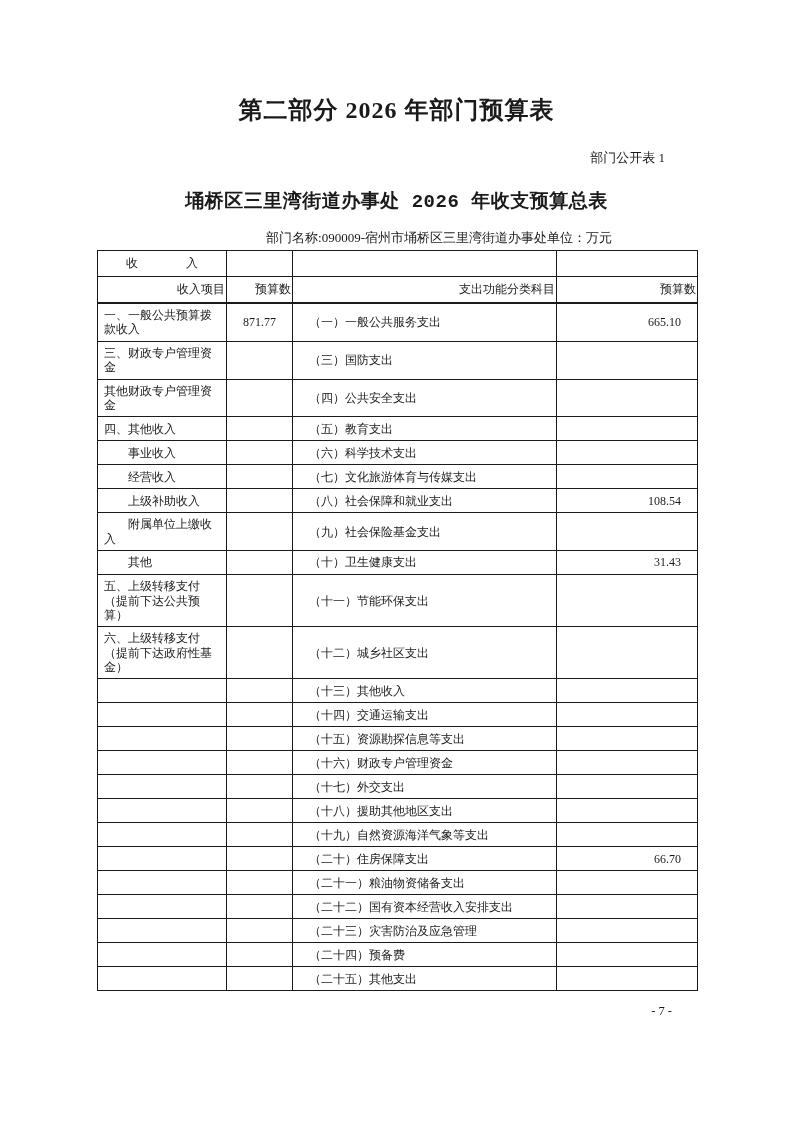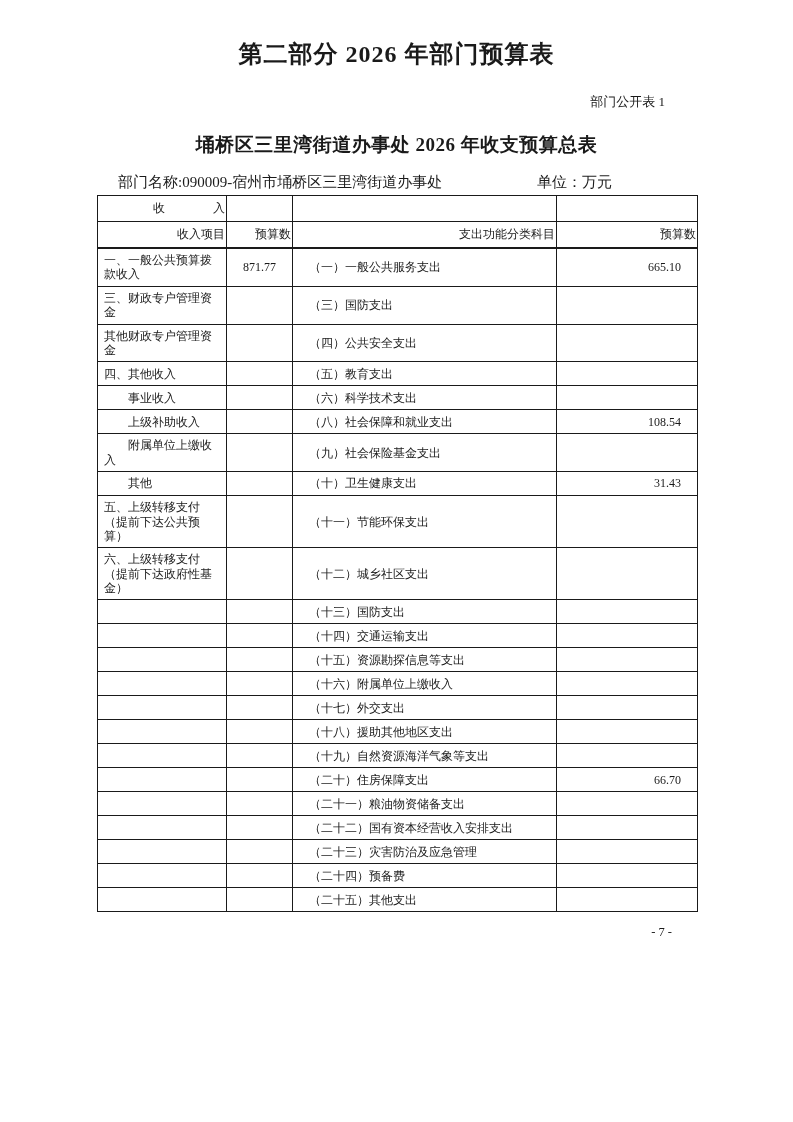--- a/index.html
+++ b/index.html
@@ -6,59 +6,58 @@
   .page {
     position:relative;
     width:793px; height:1122px;
     margin:0 auto;
     background:#ffffff;
     color:#1a1a1a;
     font-family:"Liberation Serif","DejaVu Serif",serif;
     overflow:hidden;
   }
   .part-title {
-    margin:0; padding-top:38px;
+    margin:0; padding-top:94px;
     text-align:center;
     font-size:24px; font-weight:700;
     letter-spacing:1px;
   }
   .table-label {
     margin:23px 128px 0 0;
     text-align:right;
     font-size:13px;
   }
   .doc-title {
     margin:21px 0 0 0;
     text-align:center;
     font-size:19px; font-weight:700;
-    font-family:Liberation Serif, serif;
+    font-family:Liberation Mono, monospace;
     letter-spacing:0.5px;
   }
   .meta-row {
-    display:flex; justify-content:space-between;
+    display:flex; justify-content:flex-end;
     margin:15px 181px 3px 118px;
-    font-size:15px;
-    gap:48px;
+    font-size:13px;
   }
   table.budget {
     border-collapse:collapse;
     table-layout:fixed;
     width:600px;
     margin-left:97px;
     font-size:12px;
     line-height:1.2;
   }
   table.budget td, table.budget th {
     border:1px solid #1a1a1a;
     vertical-align:middle;
     font-weight:normal;
     overflow:hidden;
   }
   table.budget { border:1.5px solid #1a1a1a; }
-  thead tr.group-row td { height:23px; text-align:right; }
+  thead tr.group-row td { height:23px; text-align:center; }
   thead tr.header-row th { height:23px; text-align:right; border-bottom:2px solid #1a1a1a; }
   td.c1 { padding:4px 6px; }
   td.c1.indent { text-indent:2em; }
   td.c3 { padding:4px 4px 4px 16px; height:15px; }
   td.num { text-align:right; padding:4px 16px; }
   .page-number {
     margin:13px 121px 0 0;
     text-align:right;
     font-size:12.5px;
   }
@@ -125,20 +124,26 @@
           <td class="c3">（五）教育支出</td>
           <td class="num"></td>
         </tr>
         <tr>
           <td class="c1 indent">事业收入</td>
           <td class="num"></td>
           <td class="c3">（六）科学技术支出</td>
           <td class="num"></td>
         </tr>
         <tr>
+          <td class="c1 indent">经营收入</td>
+          <td class="num"></td>
+          <td class="c3">（七）文化旅游体育与传媒支出</td>
+          <td class="num"></td>
+        </tr>
+        <tr>
           <td class="c1 indent">上级补助收入</td>
           <td class="num"></td>
           <td class="c3">（八）社会保障和就业支出</td>
           <td class="num">108.54</td>
         </tr>
         <tr>
           <td class="c1 indent">附属单位上缴收入</td>
           <td class="num"></td>
           <td class="c3">（九）社会保险基金支出</td>
           <td class="num"></td>
@@ -157,39 +162,39 @@
         </tr>
         <tr>
           <td class="c1">六、上级转移支付（提前下达政府性基金）</td>
           <td class="num"></td>
           <td class="c3">（十二）城乡社区支出</td>
           <td class="num"></td>
         </tr>
         <tr>
           <td class="c1"></td>
           <td class="num"></td>
-          <td class="c3">（十三）国防支出</td>
+          <td class="c3">（十三）其他收入</td>
           <td class="num"></td>
         </tr>
         <tr>
           <td class="c1"></td>
           <td class="num"></td>
           <td class="c3">（十四）交通运输支出</td>
           <td class="num"></td>
         </tr>
         <tr>
           <td class="c1"></td>
           <td class="num"></td>
           <td class="c3">（十五）资源勘探信息等支出</td>
           <td class="num"></td>
         </tr>
         <tr>
           <td class="c1"></td>
           <td class="num"></td>
-          <td class="c3">（十六）附属单位上缴收入</td>
+          <td class="c3">（十六）财政专户管理资金</td>
           <td class="num"></td>
         </tr>
         <tr>
           <td class="c1"></td>
           <td class="num"></td>
           <td class="c3">（十七）外交支出</td>
           <td class="num"></td>
         </tr>
         <tr>
           <td class="c1"></td>

